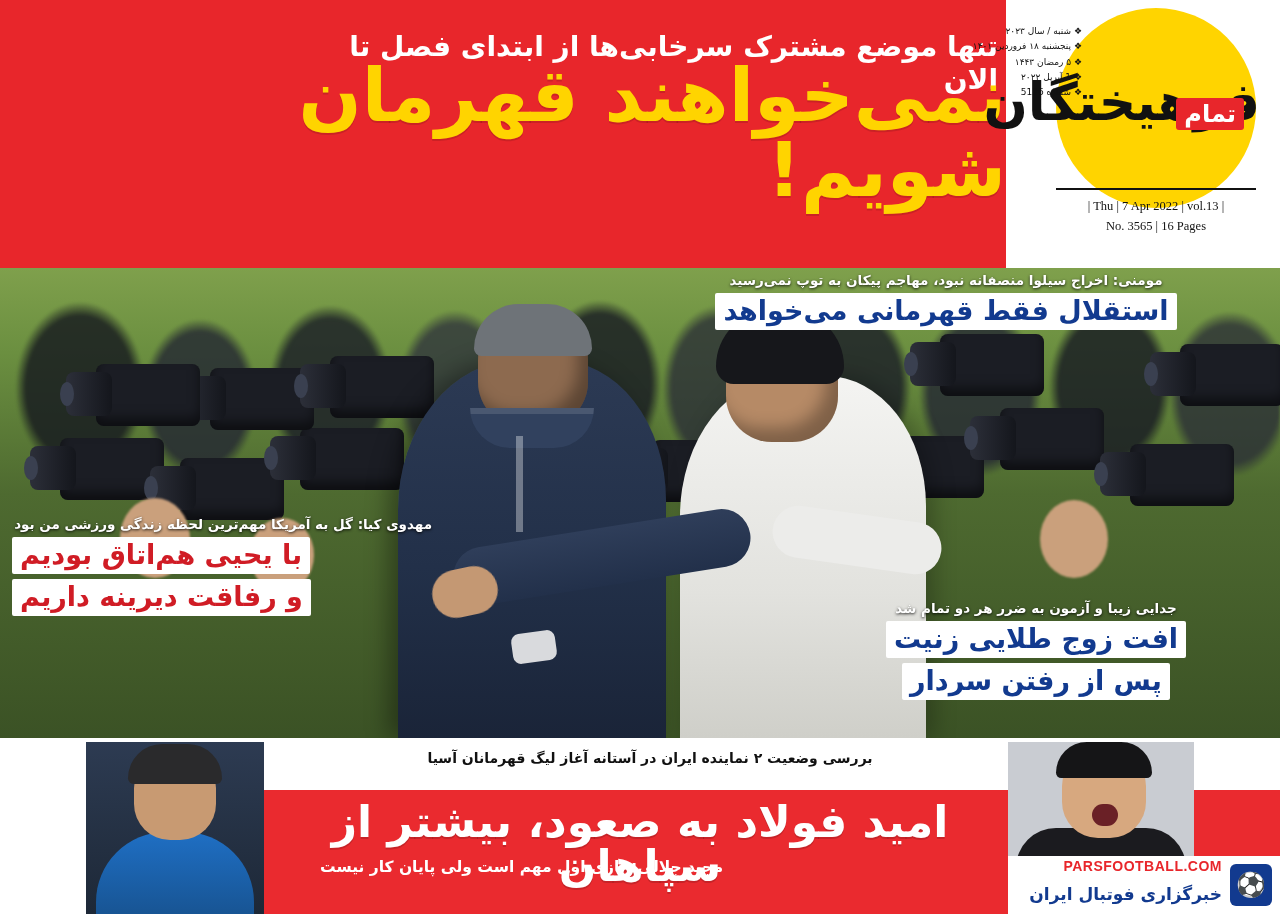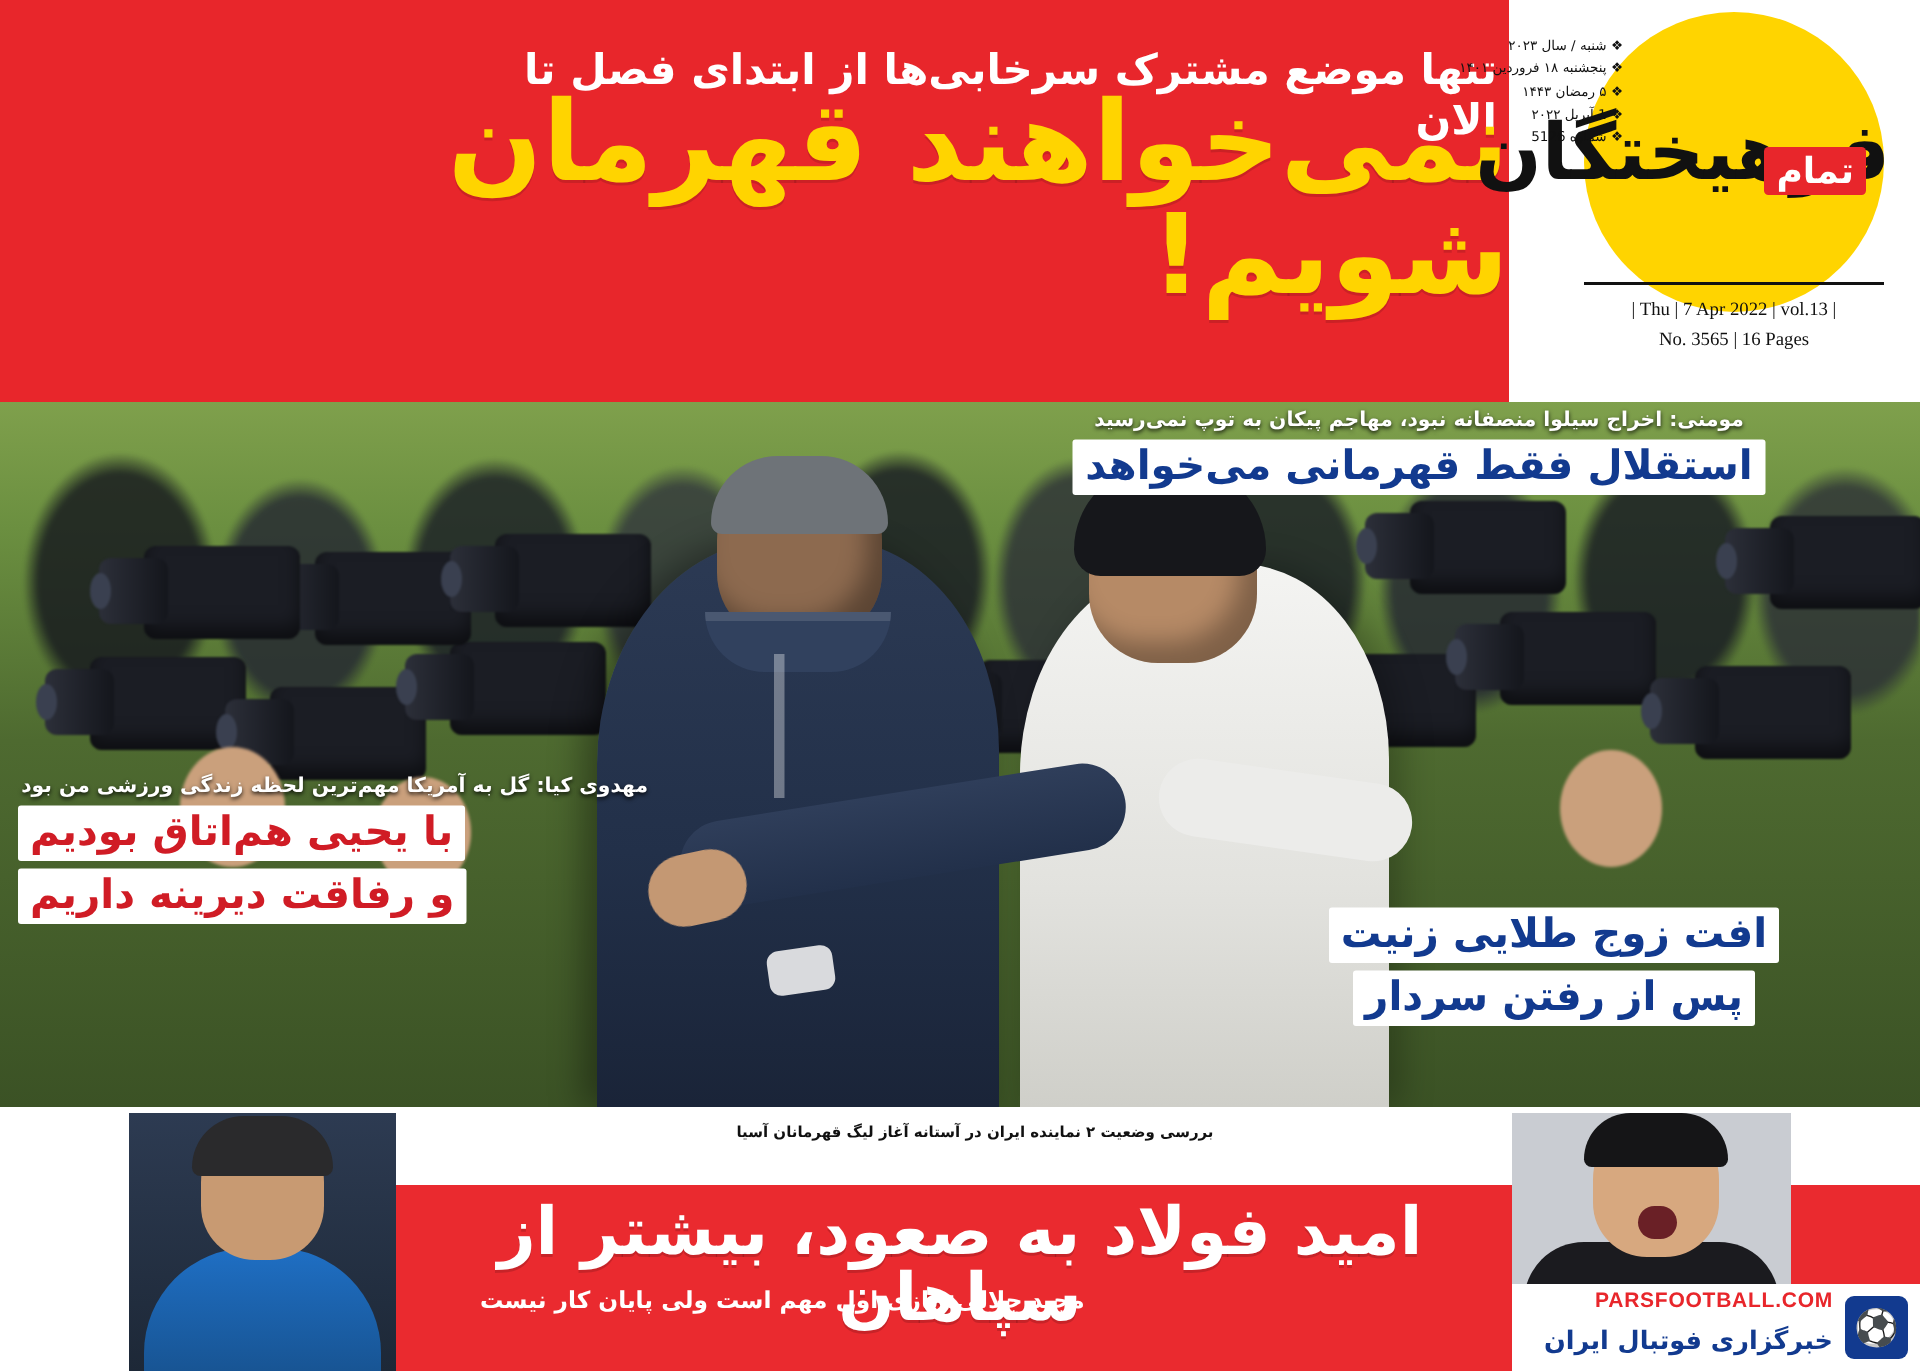--- a/index.html
+++ b/index.html
@@ -385,21 +385,21 @@
     height: 124px;
     background: #ea2a2f;
   }
   .bottom-kicker {
     position: absolute;
     top: 12px;
     right: 300px;
     width: 660px;
     text-align: center;
     color: #111111;
-    font-size: 10px;
+    font-size: 14px;
     font-weight: bold;
     direction: rtl;
   }
   .bottom-headline {
     position: absolute;
     top: 62px;
     right: 290px;
     width: 700px;
     text-align: center;
     color: #ffffff;
@@ -614,20 +614,21 @@
     <div class="white-arm"></div>
     <div class="hand"></div>
     <div class="watch"></div>
 
     <div class="ov-right" style="top:4px; width:640px;">
       <div class="ov-kicker">مومنی: اخراج سیلوا منصفانه نبود، مهاجم پیکان به توپ نمی‌رسید</div>
       <div><span class="ov-line">استقلال فقط قهرمانی می‌خواهد</span></div>
     </div>
 
     <div class="ov-right" style="top:332px; width:460px;">
+      <div class="ov-kicker">جدایی زیبا و آزمون به ضرر هر دو تمام شد</div>
       <div><span class="ov-line">افت زوج طلایی زنیت</span></div>
       <div><span class="ov-line">پس از رفتن سردار</span></div>
     </div>
 
     <div class="ov-left" style="top:248px; width:420px;">
       <div class="ov-kicker">مهدوی کیا: گل به آمریکا مهم‌ترین لحظه زندگی ورزشی من بود</div>
       <div><span class="ov-line red">با یحیی هم‌اتاق بودیم</span></div>
       <div><span class="ov-line red">و رفاقت دیرینه داریم</span></div>
     </div>
   </div>

